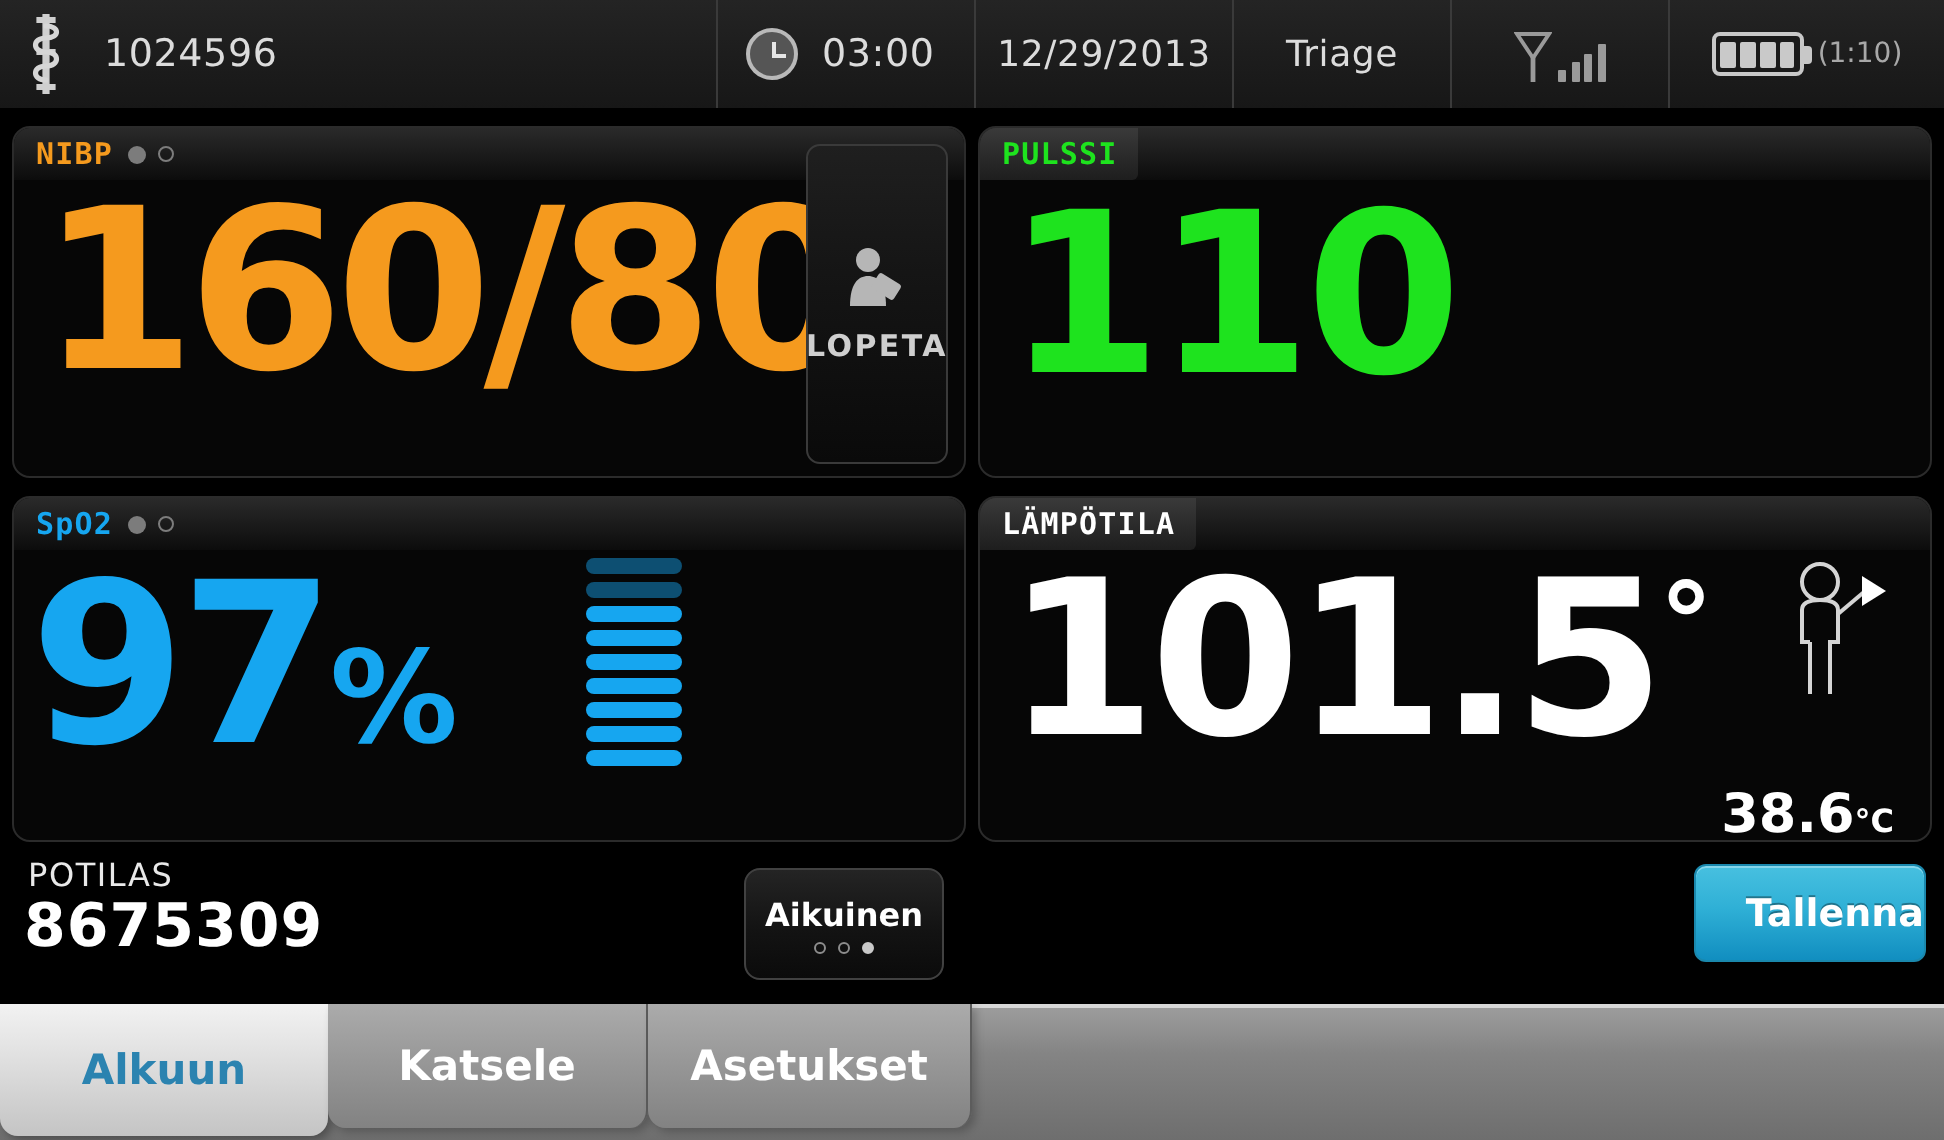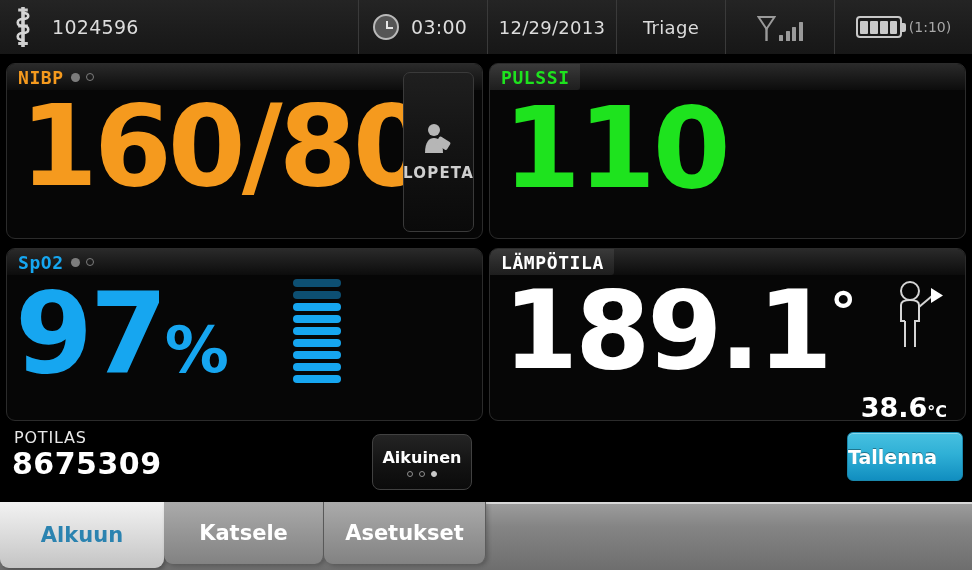--- a/index.html
+++ b/index.html
@@ -65,21 +65,21 @@
   .p-nibp { left:6px;   top:63px;  width:477px; height:176px; }
   .p-pr   { left:489px; top:63px;  width:477px; height:176px;padding-left:28px; }
   .p-spo2 { left:6px;   top:248px; width:477px; height:173px; }
   .p-temp { left:489px; top:248px; width:477px; height:173px; }
 
   .plabel{
     position:absolute; left:0; top:0; height:26px;
     display:flex; align-items:center; gap:7px;
     padding:0 10px 0 11px;
     font-family:"DejaVu Sans Mono", monospace;
-    font-size:18px; letter-spacing:.6px; font-weight:700;
+    font-size:15px; letter-spacing:.6px; font-weight:700;
     z-index:3;
   }
   .plabel.tabbg{
     background:linear-gradient(180deg,#3a3a3a 0%,#2a2a2a 55%,#1e1e1e 100%);
     border-bottom-right-radius:3px;
   }
   .dots{display:flex;align-items:center;gap:6px;}
   .dots b{display:block;width:9px;height:9px;border-radius:50%;background:#7c7c7c;}
   .dots b.hollow{background:transparent;border:1.5px solid #7c7c7c;width:8px;height:8px;}
 
@@ -132,21 +132,21 @@
     display:flex; flex-direction:column; align-items:center; justify-content:center; gap:4px;
   }
   .mode-label{color:#ffffff;font-family:"DejaVu Sans", sans-serif;font-weight:700;font-size:16px;}
   .mini-dots{display:flex;gap:6px;}
   .mini-dots b{display:block;width:6px;height:6px;border-radius:50%;background:transparent;border:1px solid #8d8d8d;}
   .mini-dots b.on{background:#c9c9c9;border-color:#c9c9c9;}
   .save-btn{
     position:absolute; right:9px; top:8px; width:116px; height:49px;
     border-radius:6px; border:1px solid #1a88ad;
     background:linear-gradient(180deg,#47c0e0 0%,#2fb0d6 45%,#118ec0 100%);
-    display:flex;align-items:center;justify-content:flex-start;
+    display:flex;align-items:center;justify-content:flex-end;
     box-shadow: inset 0 1px 0 rgba(255,255,255,.35);
   }
   .save-label{color:#fff;font-family:"DejaVu Sans", sans-serif;font-weight:700;font-size:19px;
               text-shadow:0 -1px 0 rgba(0,0,0,.35);}
 
   
   .tabbar{
     position:absolute; left:0; top:502px; width:972px; height:68px;
     background:linear-gradient(180deg,#9c9c9c 0%,#848484 35%,#6e6e6e 100%);
     border-top:2px solid #d8d8d8;
@@ -290,21 +290,21 @@
         <i></i>
         <i></i>
     </div>
   </div>
 
   <div class="panel p-temp">
     <div class="plabel tabbg" style="color:#ffffff">
       <span>LÄMPÖTILA</span>
     </div>
     <div class="bigval temp-val">
-      <span>189.1</span><span class="temp-deg">°</span>
+      <span>101.5</span><span class="temp-deg">°</span>
     </div>
 
     <div class="temp-c">
       <span>38.6</span><sub>°C</sub>
     </div>
     <span class="temp-person">
       <svg width="60" height="72" viewBox="0 0 60 72">
         <g fill="none" stroke="#d4d4d4" stroke-width="2">
           <circle cx="19" cy="12" r="9"></circle>
           <path d="M10 26 C10 22 14 21 19 21 C24 21 28 22 28 26 L28 42 L24 42 L24 68 M14 42 L14 68 M10 26 L10 42 L14 42"></path>

